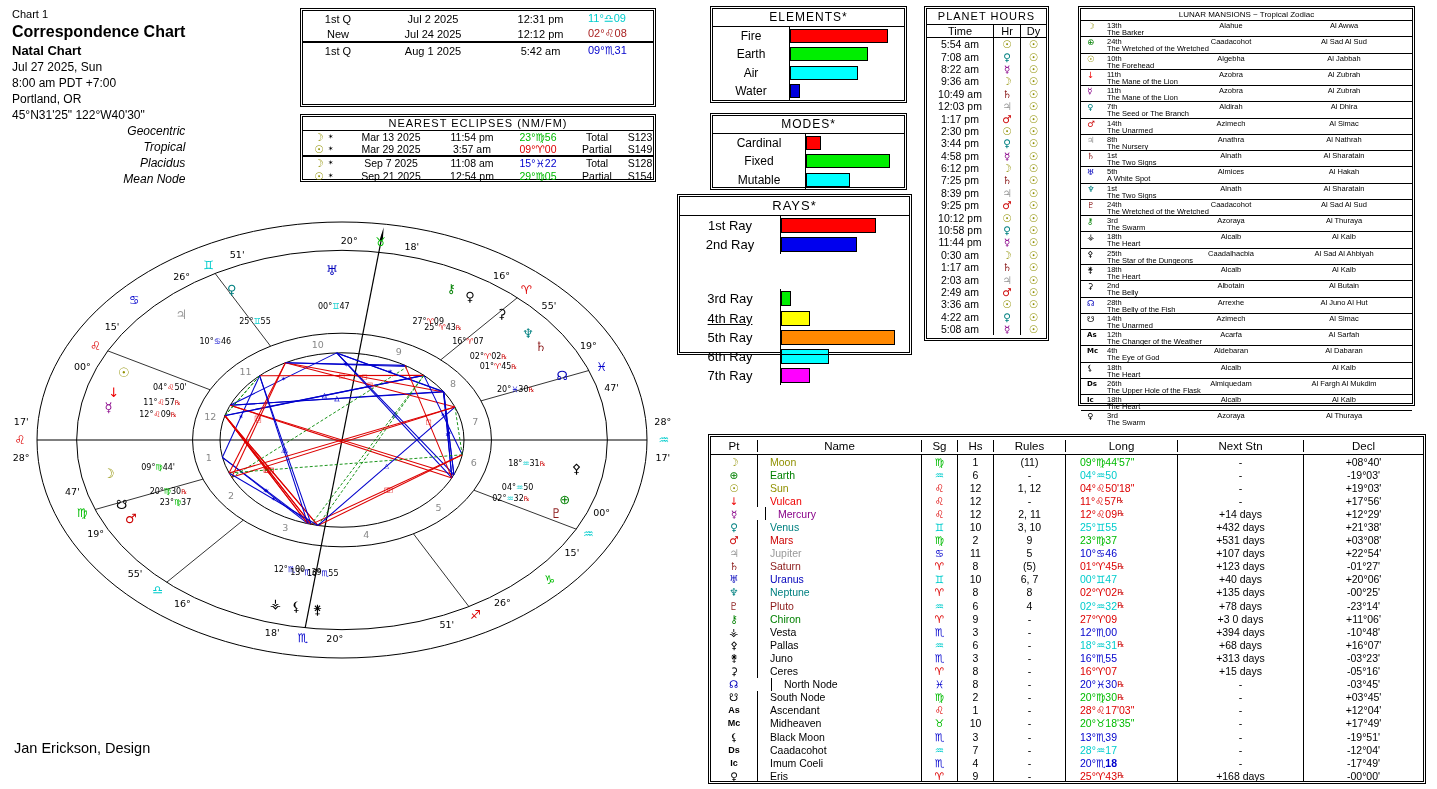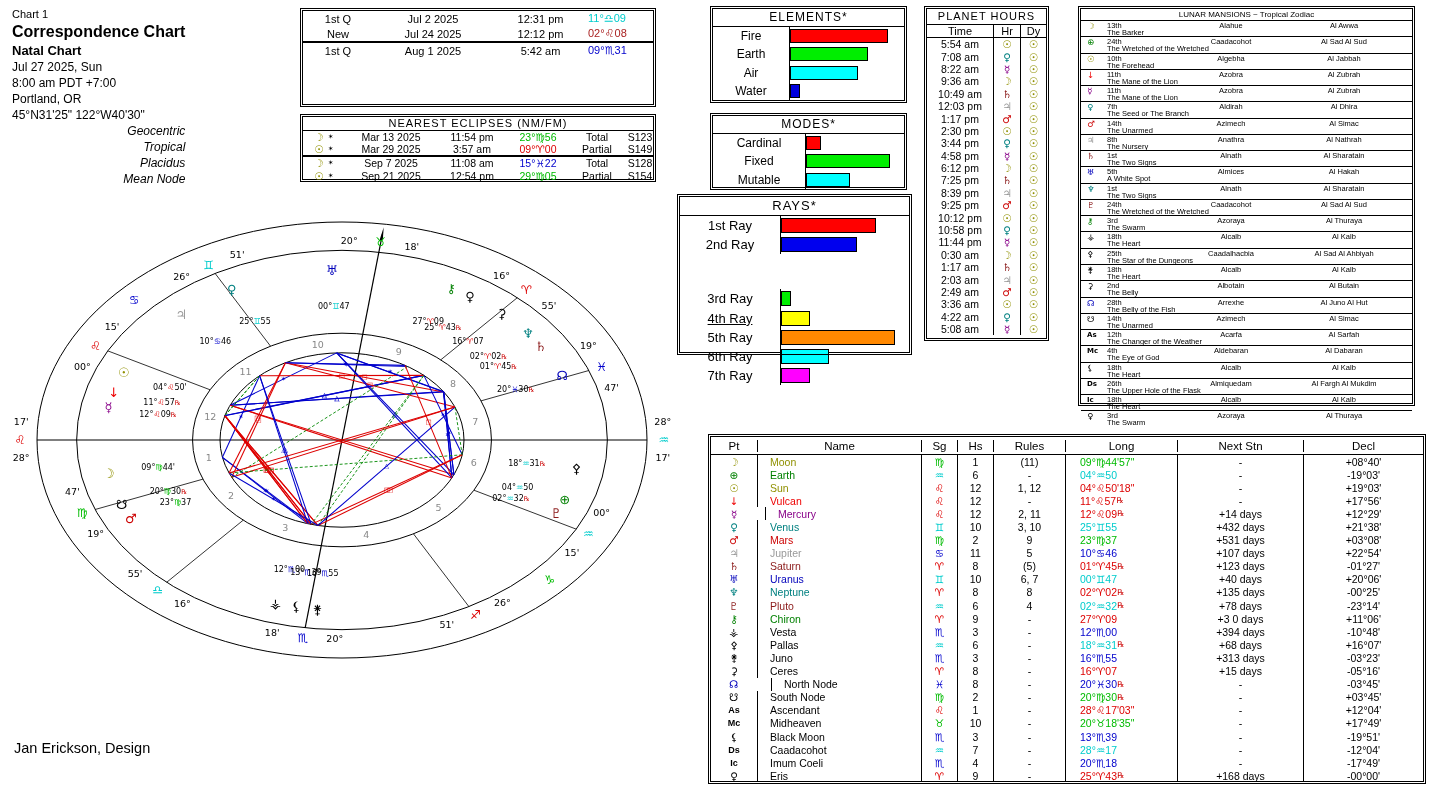--- a/index.html
+++ b/index.html
@@ -1113,21 +1113,21 @@
       </div>
       <div class="trow">
         <div class="glyph" style="color: rgb(0, 0, 0); font-size: 9px; font-weight: bold; font-family: &quot;Liberation Sans&quot;, sans-serif;">Ic</div>
         <div class="nm" style="color: rgb(0, 0, 0);">Imum Coeli</div>
         <div class="glyph" style="color: rgb(0, 0, 204);">♏</div>
         <div>4</div>
         <div>-</div>
         <div class="lg">
           <span style="color: rgb(0, 0, 204);">20°</span>
           <span class="glyph" style="color: rgb(0, 0, 204);">♏</span>
-          <span style="color: rgb(0, 0, 204);">18</span>
+          <span style="color: rgb(0, 0, 204); font-weight: bold;">18</span>
         </div>
         <div>-</div>
         <div>-17°49'</div>
       </div>
       <div class="trow">
         <div class="glyph" style="color: rgb(0, 0, 0);">♀</div>
         <div class="nm" style="color: rgb(0, 0, 0);">Eris</div>
         <div class="glyph" style="color: rgb(221, 0, 0);">♈</div>
         <div>9</div>
         <div>-</div>

